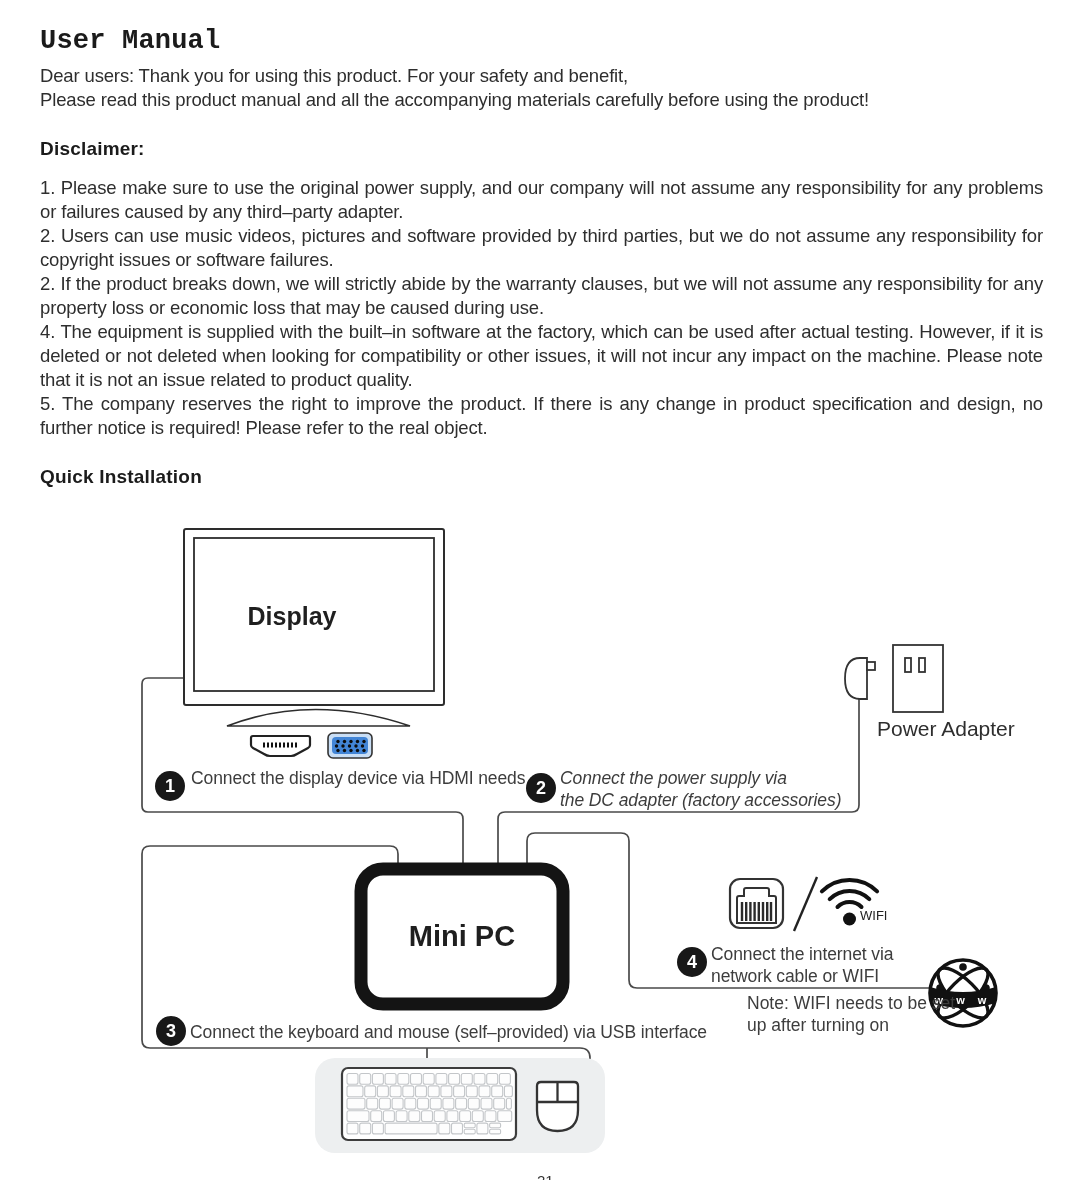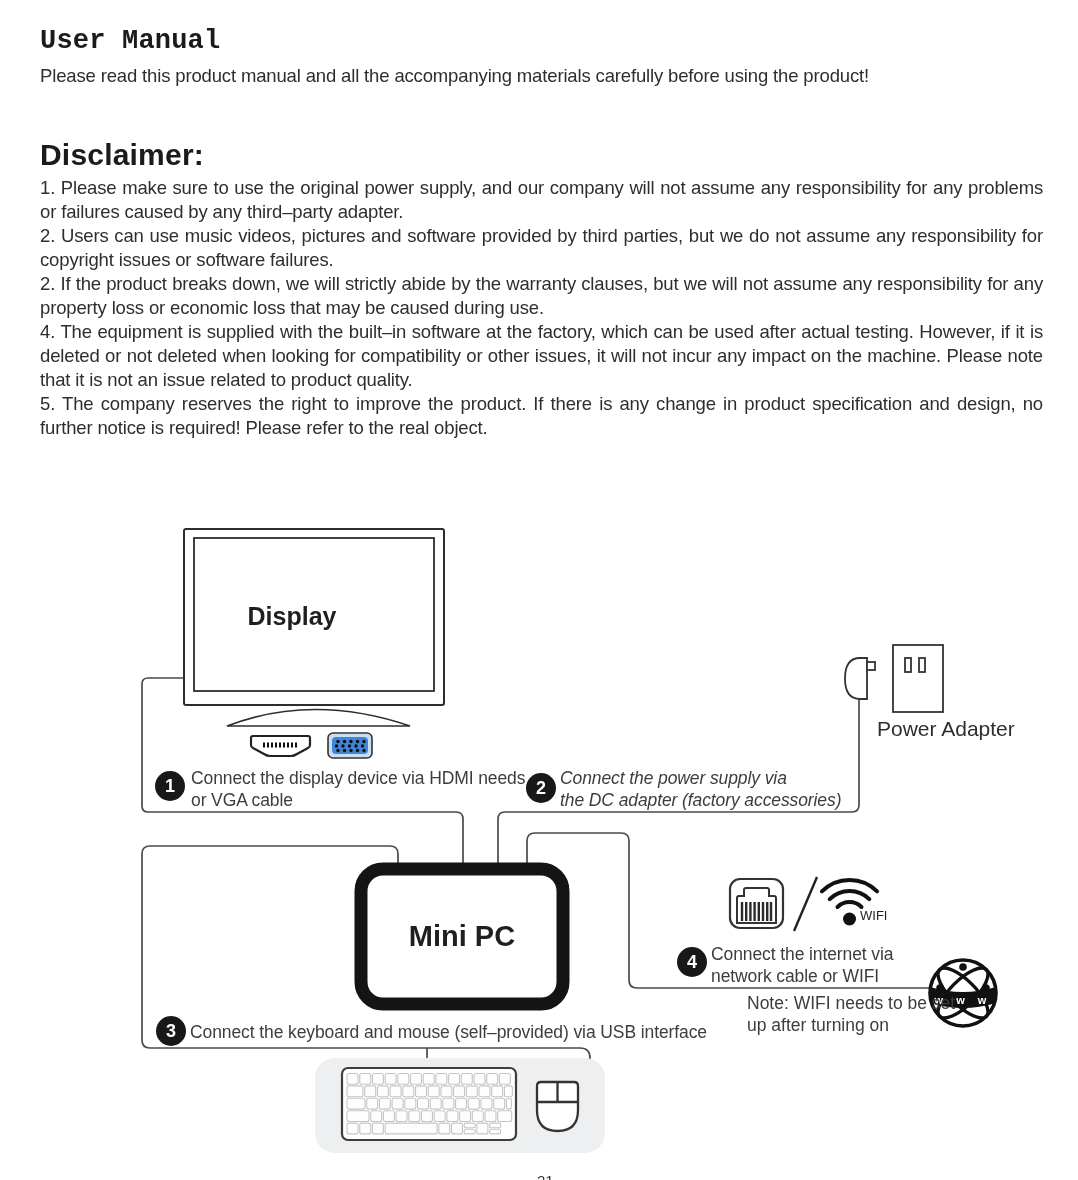--- a/index.html
+++ b/index.html
@@ -3,21 +3,21 @@
 <meta charset="utf-8">
 <style>
   html,body{margin:0;padding:0;background:#ffffff;}
   .page{
     position:relative;width:1078px;height:1180px;overflow:hidden;
     background:#ffffff;color:#222;
     font-family:"Liberation Sans","DejaVu Sans",sans-serif;
   }
   .abs{position:absolute;}
   .h1{font-size:27px;font-weight:bold;color:#1b1b1b;letter-spacing:.2px;}
-  .h2{font-size:30px;font-weight:bold;color:#1b1b1b;letter-spacing:.2px;}
+  .h2{font-size:19px;font-weight:bold;color:#1b1b1b;letter-spacing:.2px;}
   .body-text{font-size:18.5px;line-height:24px;color:#2e2e2e;letter-spacing:-0.15px;}
   .body-text p{margin:0;text-align:justify;}
   .intro div{white-space:nowrap;}
   .step-text{font-size:17.5px;line-height:21.5px;color:#3d3d3d;letter-spacing:-0.1px;}
   .badge{
     width:30px;height:30px;border-radius:50%;background:#181818;color:#ffffff;
     font-size:18px;font-weight:bold;text-align:center;line-height:30px;
   }
   .device-label{font-weight:bold;color:#1f1f1f;text-align:center;}
   .note-text{font-size:17.5px;line-height:21.5px;color:#3d3d3d;margin-left:36px;}
@@ -25,33 +25,35 @@
   svg{display:block;}
 </style>
 </head>
 <body>
 
 <div class="page">
 
   <div class="abs h1" style="left:40px;top:26px;font-family:Liberation Mono, monospace;">User Manual</div>
 
   <div class="abs body-text intro" style="left:40px;top:64px;">
+    <div>Dear users: Thank you for using this product. For your safety and benefit,</div>
     <div>Please read this product manual and all the accompanying materials carefully before using the product!</div>
   </div>
 
   <div class="abs h2" style="left:40px;top:138px;">Disclaimer:</div>
 
   <div class="abs body-text" style="left:40px;top:176px;width:1003px;">
     <p>1. Please make sure to use the original power supply, and our company will not assume any responsibility for any problems or failures caused by any third–party adapter.</p>
     <p>2. Users can use music videos, pictures and software provided by third parties, but we do not assume any responsibility for copyright issues or software failures.</p>
     <p>2. If the product breaks down, we will strictly abide by the warranty clauses, but we will not assume any responsibility for any property loss or economic loss that may be caused during use.</p>
     <p>4. The equipment is supplied with the built–in software at the factory, which can be used after actual testing. However, if it is deleted or not deleted when looking for compatibility or other issues, it will not incur any impact on the machine. Please note that it is not an issue related to product quality.</p>
     <p>5. The company reserves the right to improve the product. If there is any change in product specification and design, no further notice is required! Please refer to the real object.</p>
   </div>
 
+  <div class="abs h2" style="left:40px;top:466px;">Quick Installation</div>
 
   <svg class="abs" style="left:0;top:0;" width="1078" height="1180" viewBox="0 0 1078 1180">
 
     <g fill="none" stroke="#4a4a4a" stroke-width="1.7">
       <path d="M 184,678 H 148 Q 142,678 142,684 V 806 Q 142,812 148,812 H 456 Q 463,812 463,819 V 864"></path>
     </g>
     <g fill="none" stroke="#4a4a4a" stroke-width="1.7">
       <path d="M 859,697 V 805 Q 859,812 852,812 H 505 Q 498,812 498,819 V 864"></path>
     </g>
     <g fill="none" stroke="#4a4a4a" stroke-width="1.7">
@@ -232,21 +234,20 @@
   </svg>
 
   <div class="abs device-label" style="left:194px;top:602px;width:196px;font-size:25px;">Display</div>
   <div class="abs device-label" style="left:361px;top:920px;width:202px;font-size:29px;">Mini PC</div>
   <div class="abs" style="left:877px;top:717px;font-size:21px;color:#2e2e2e;">Power Adapter</div>
   <div class="abs" style="left:860px;top:908px;font-size:13px;color:#222;">WIFI</div>
 
   <div class="abs badge" style="left:155px;top:771px;">1</div>
   <div class="abs step-text" style="left:191px;top:768px;">
     <div>Connect the display device via HDMI needs</div>
-    <div>or VGA cable</div>
   </div>
 
   <div class="abs badge" style="left:526px;top:773px;">2</div>
   <div class="abs step-text" style="left:560px;top:768px;font-style:italic;">
     <div>Connect the power supply via</div>
     <div>the DC adapter (factory accessories)</div>
   </div>
 
   <div class="abs badge" style="left:156px;top:1016px;">3</div>
   <div class="abs step-text" style="left:190px;top:1022px;white-space:nowrap;">Connect the keyboard and mouse (self–provided) via USB interface</div>

